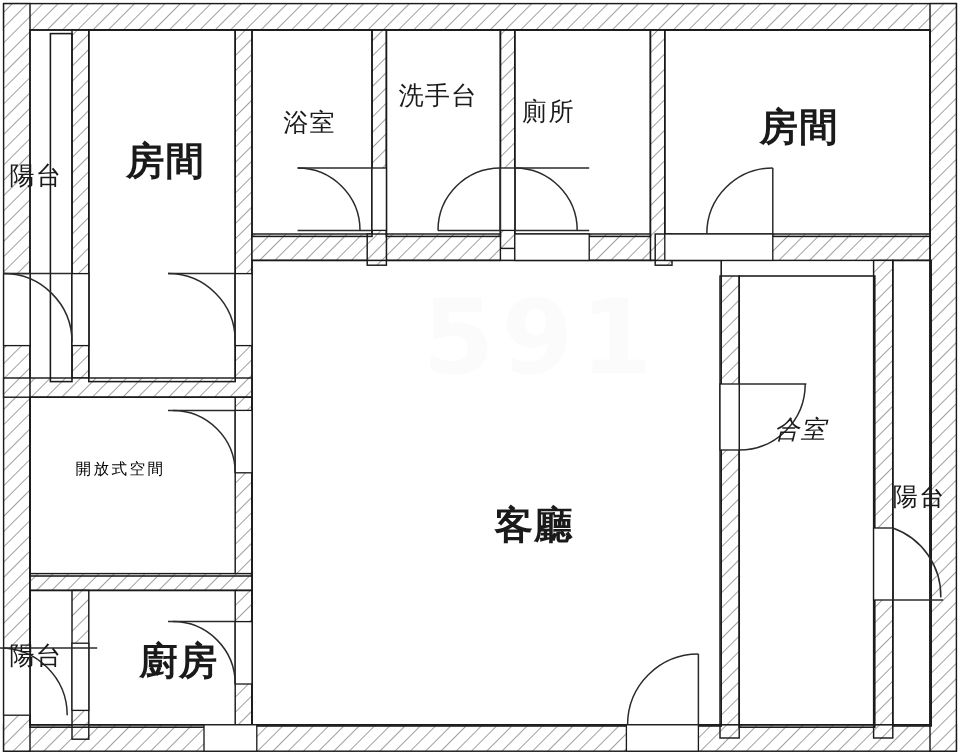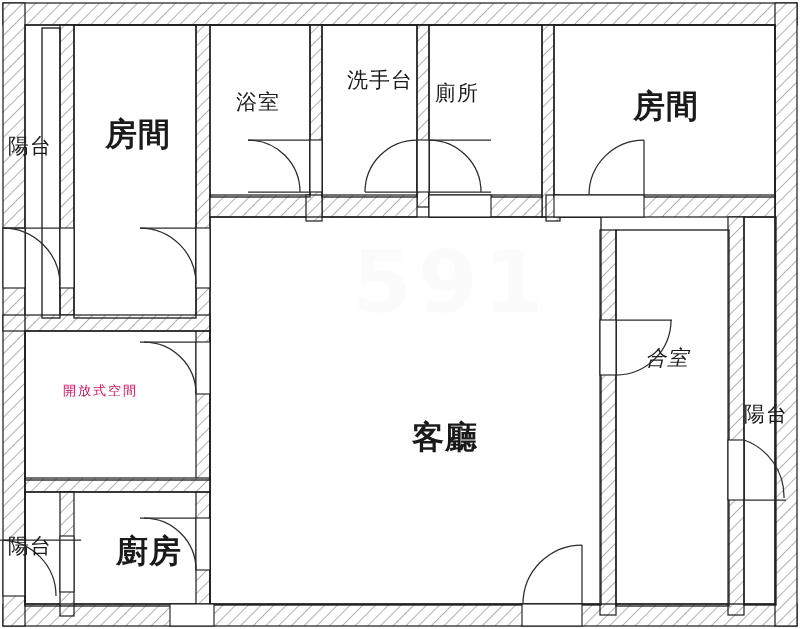--- a/index.html
+++ b/index.html
@@ -9,21 +9,21 @@
   .room-label{
     position:absolute;
     color:#1a1a1a;
     white-space:nowrap;
     letter-spacing:1px;
     font-family:"DejaVu Sans","Liberation Sans",sans-serif;
     pointer-events:none;
   }
   .lbl-lg{font-size:32px;font-weight:bold;}
   .lbl-md{font-size:21px;}
-  .lbl-sm{font-size:13px;color:#be185d;letter-spacing:2px;padding-left:11px;}
+  .lbl-sm{font-size:13px;color:#000000;letter-spacing:2px;padding-left:11px;}
   .wm{
     position:absolute;
     color:#fbfbfb;
     font-size:86px;
     font-weight:bold;
     letter-spacing:6px;
     pointer-events:none;
     user-select:none;
   }
 </style>
@@ -158,21 +158,21 @@
       <path d="M 744 500 L 786 500"></path>
 
       <path d="M 582 545 L 582 604"></path>
       <path d="M 582 545 A 59 59 0 0 0 523 604"></path>
     </g>
   </svg>
 
   <div class="room-label lbl-md" style="left:8px;top:132px;">陽台</div>
   <div class="room-label lbl-lg" style="left:105px;top:113px;">房間</div>
   <div class="room-label lbl-md" style="left:236px;top:88px;">浴室</div>
-  <div class="room-label lbl-md" style="left:332px;top:66px;margin-left:15px;">洗手台</div>
+  <div class="room-label lbl-md" style="left:332px;top:66px;">洗手台</div>
   <div class="room-label lbl-md" style="left:435px;top:79px;">廁所</div>
   <div class="room-label lbl-lg" style="left:633px;top:85px;">房間</div>
   <div class="room-label lbl-sm" style="left:52px;top:382px;">開放式空間</div>
   <div class="room-label lbl-lg" style="left:412px;top:416px;">客廳</div>
   <div class="room-label lbl-md" style="left:645px;top:344px;font-style:italic;">合室</div>
   <div class="room-label lbl-md" style="left:744px;top:400px;">陽台</div>
   <div class="room-label lbl-md" style="left:8px;top:532px;">陽台</div>
   <div class="room-label lbl-lg" style="left:116px;top:530px;">廚房</div>
 
   <div class="wm" style="left:352px;top:232px;">591</div>

